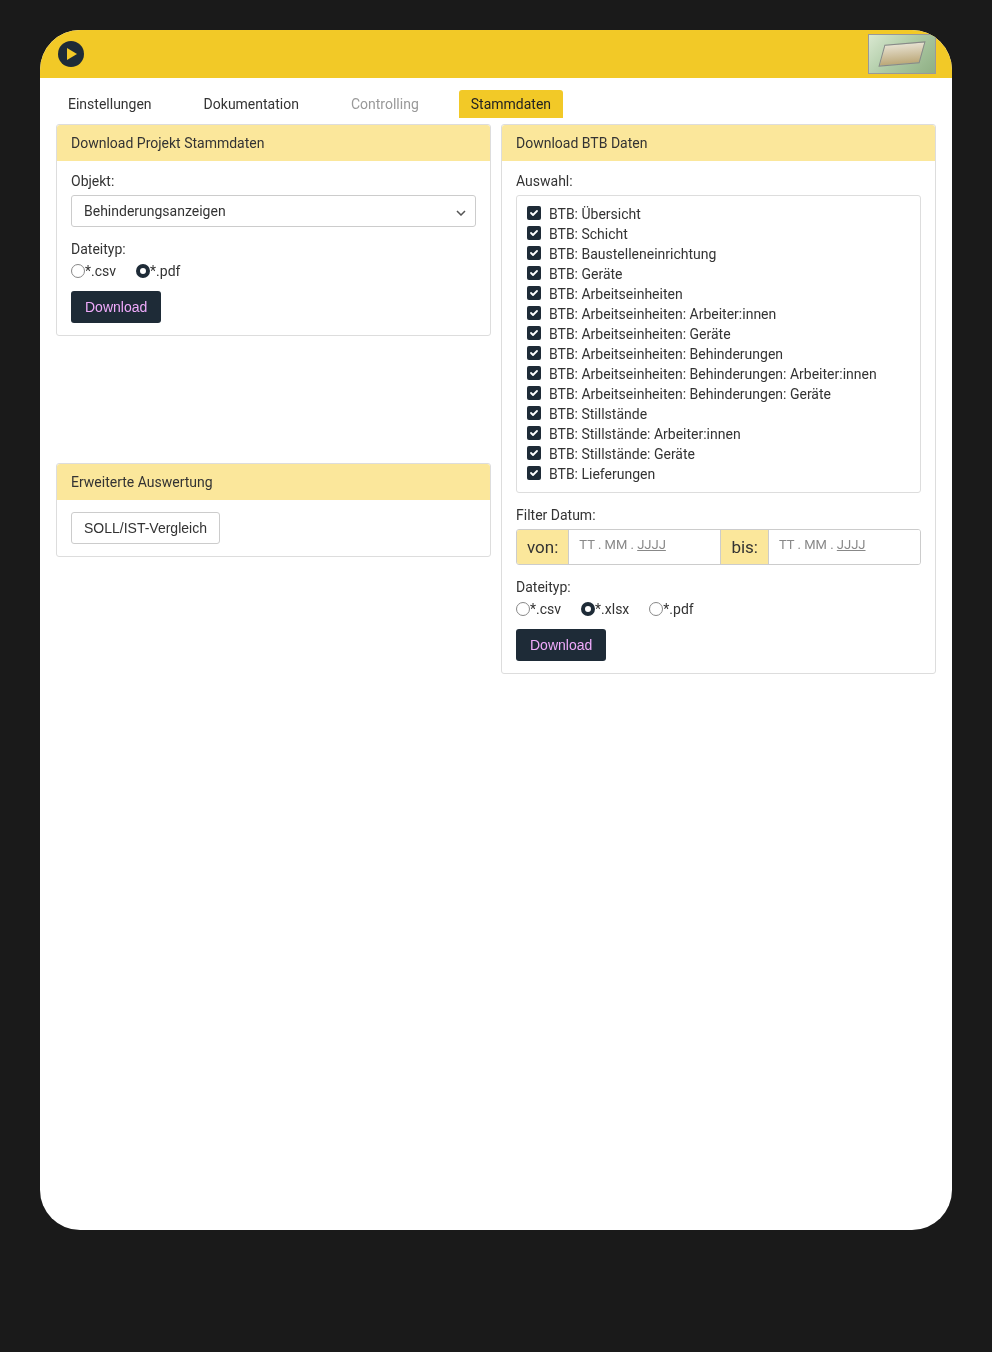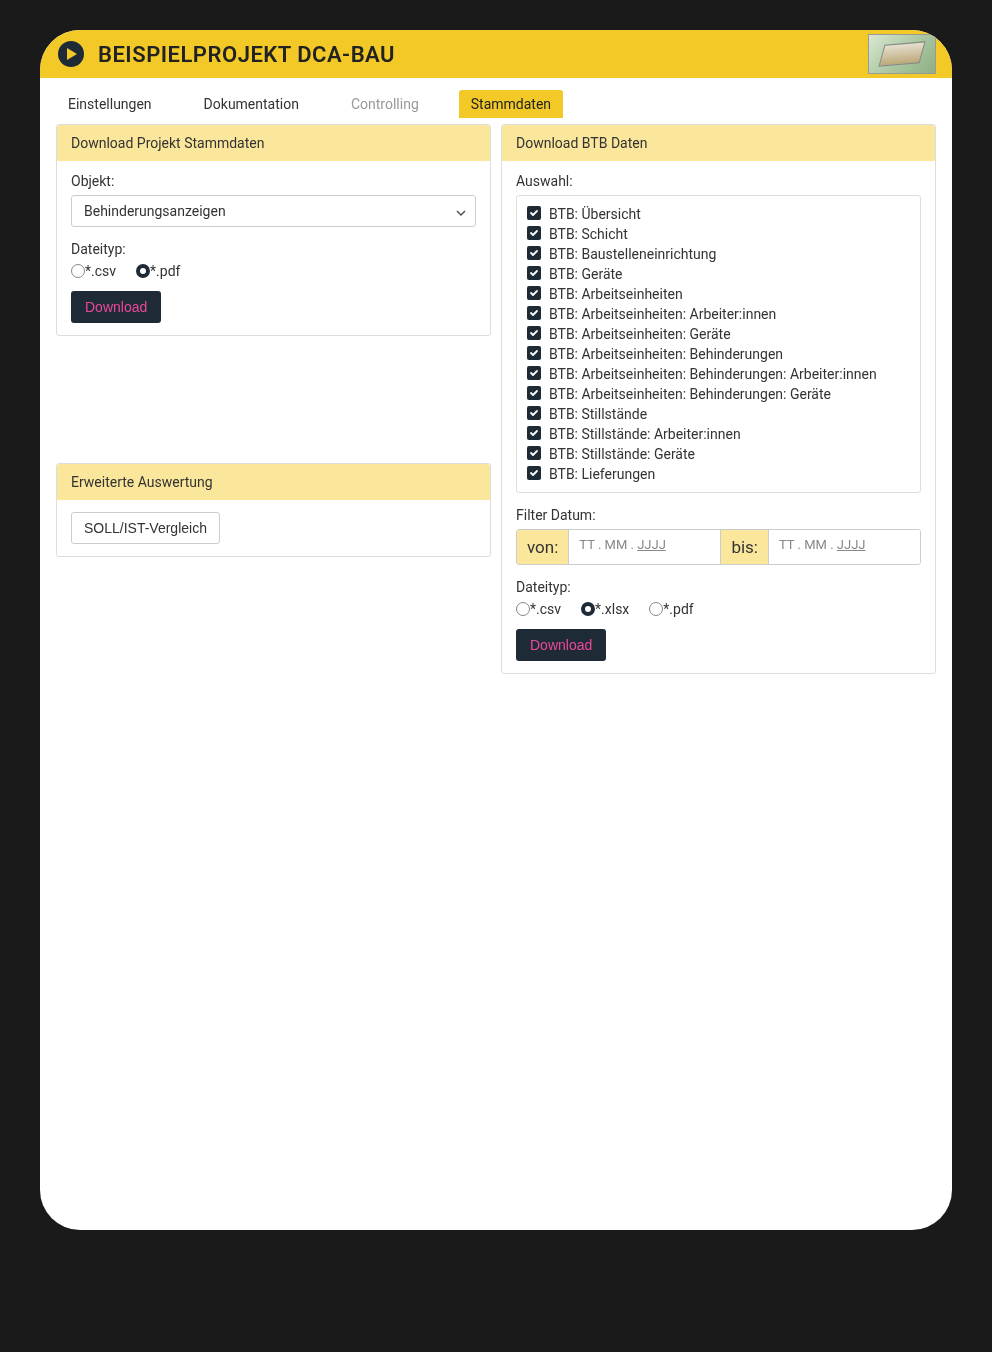--- a/index.html
+++ b/index.html
@@ -142,21 +142,21 @@
     align-items: center;
     justify-content: center;
     flex-shrink: 0;
   }
   .radio-outer.checked {
     border: 4px solid #1e2b37;
     width: 14px; height: 14px;
   }
   .btn-primary {
     background: #1e2b37;
-    color: #ec4899;
+    color: #f0abfc;
     padding: 8px 14px;
     border: none;
     border-radius: 3px;
     cursor: pointer;
     font-size: 14px;
     text-align: right;
   }
   .btn-outline {
     background: #fff;
     color: #333;
@@ -222,21 +222,20 @@
 
 <div class="app-window">
 
   <div class="header-bar">
     <span class="header-logo">
       <svg width="28" height="28" viewBox="0 0 28 28">
         <circle cx="14" cy="14" r="13" fill="#1e2b37"></circle>
         <path d="M10 8 L20 14 L10 20 Z" fill="#f2c927"></path>
       </svg>
     </span>
-    <span class="header-title">BEISPIELPROJEKT DCA-BAU</span>
     <div class="header-img">
       <div class="building"></div>
     </div>
   </div>
 
   <div class="tabs">
     <div class="tab">Einstellungen</div>
     <div class="tab">Dokumentation</div>
     <div class="tab disabled">Controlling</div>
     <div class="tab active">Stammdaten</div>

